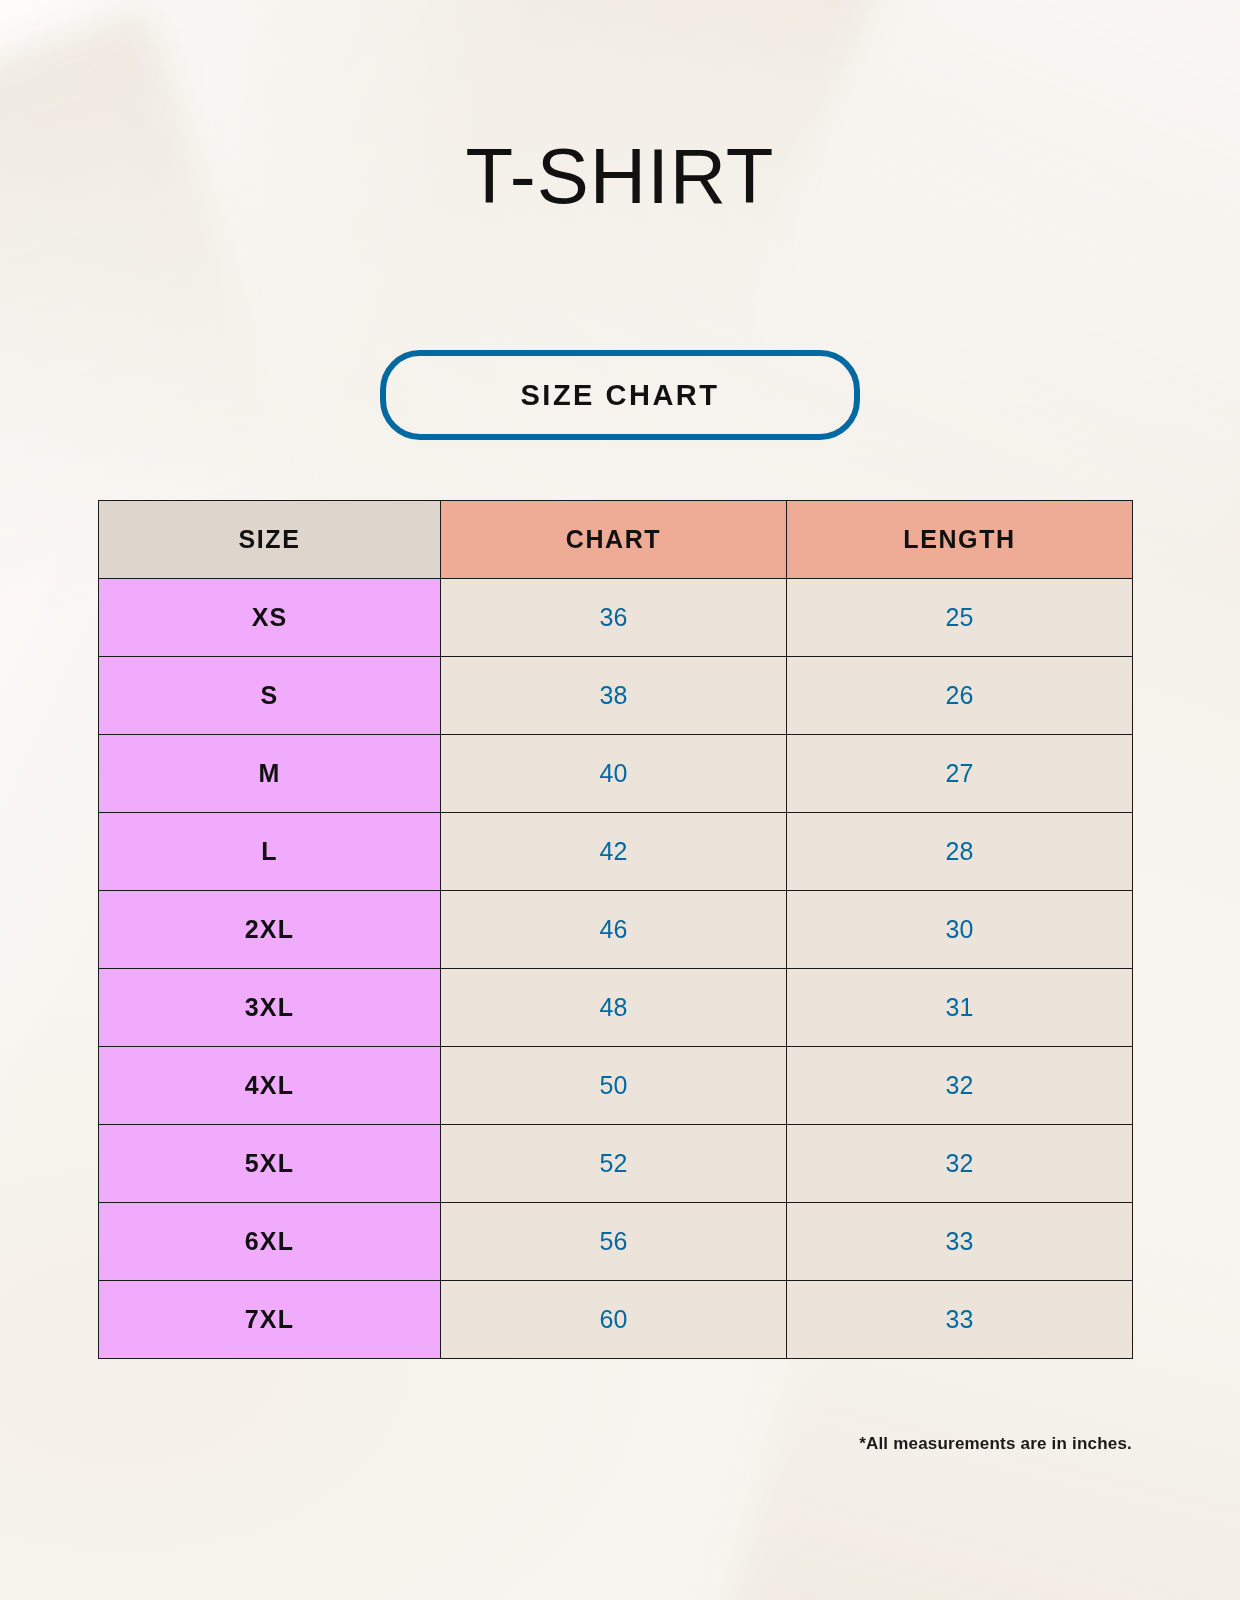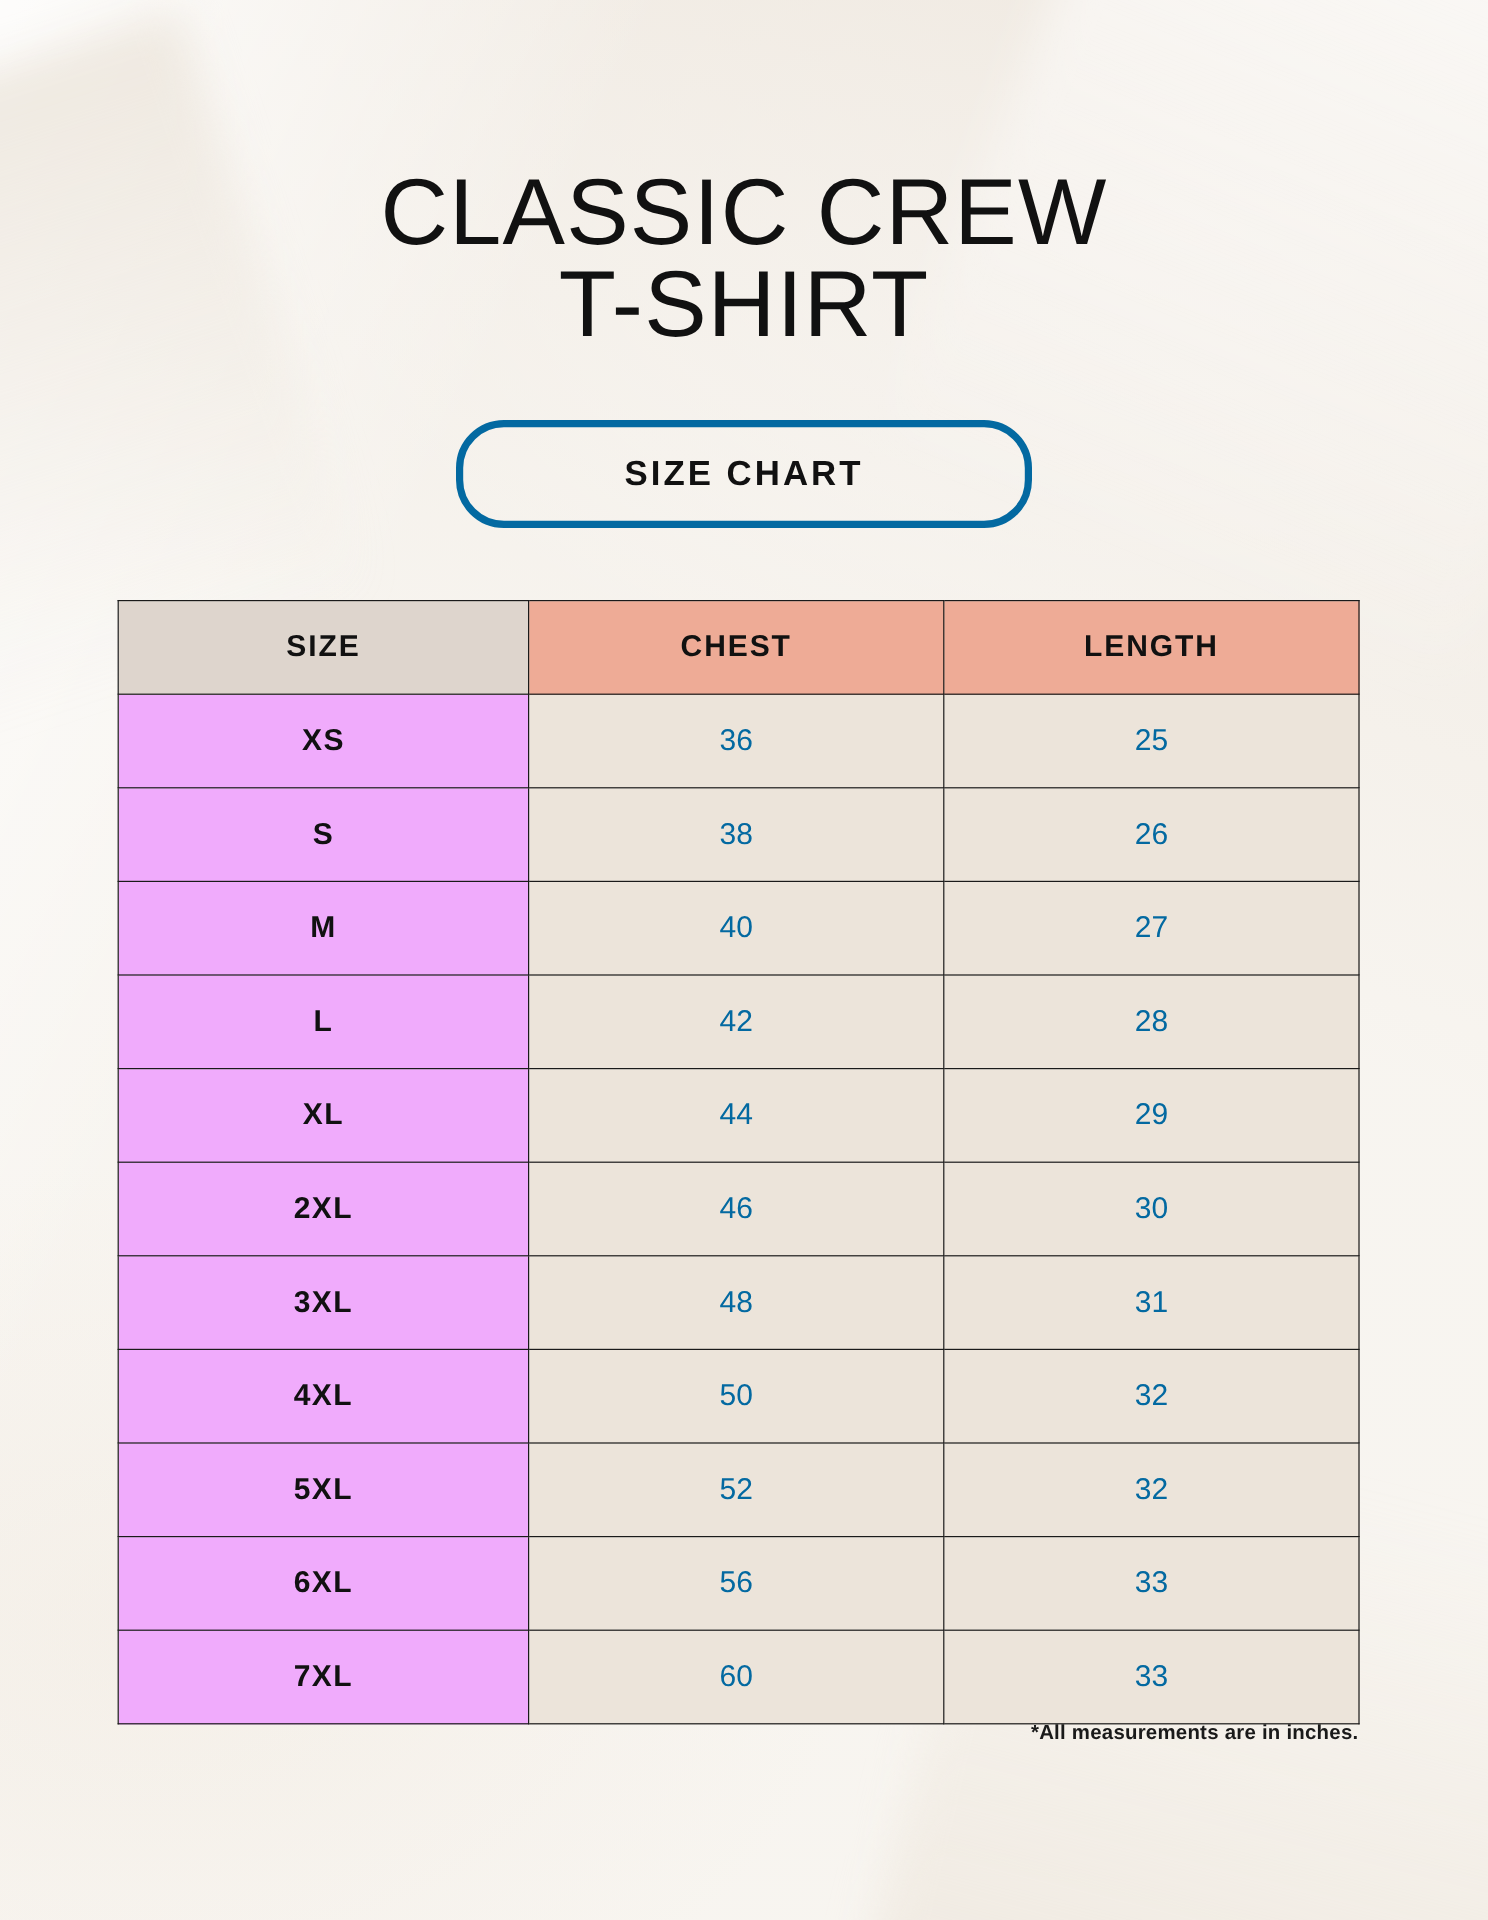--- a/index.html
+++ b/index.html
@@ -145,39 +145,38 @@
 </head>
 <body>
 
 <div class="page">
   <div class="bg-wash"></div>
   <div class="bg-streak streak-a"></div>
   <div class="bg-streak streak-b"></div>
   <div class="bg-streak streak-c"></div>
 
   <h1 class="title">
-    <span>CLASSIC CREW</span>
     <span class="line2">T-SHIRT</span>
   </h1>
 
   <div class="pill">
     <span class="pill-label">SIZE CHART</span>
   </div>
 
   <div class="table-wrap">
     <table class="size-table">
       <colgroup>
         <col class="col-size">
         <col class="col-chest">
         <col class="col-length">
       </colgroup>
       <thead>
         <tr>
           <th class="head-size">SIZE</th>
-          <th class="head-measure">CHEST</th>
+          <th class="head-measure">CHART</th>
           <th class="head-measure">LENGTH</th>
         </tr>
       </thead>
       <tbody>
         <tr>
           <td class="cell-size">XS</td>
           <td class="cell-value">36</td>
           <td class="cell-value">25</td>
         </tr>
         <tr>
@@ -189,25 +188,20 @@
           <td class="cell-size">M</td>
           <td class="cell-value">40</td>
           <td class="cell-value">27</td>
         </tr>
         <tr>
           <td class="cell-size">L</td>
           <td class="cell-value">42</td>
           <td class="cell-value">28</td>
         </tr>
         <tr>
-          <td class="cell-size">XL</td>
-          <td class="cell-value">44</td>
-          <td class="cell-value">29</td>
-        </tr>
-        <tr>
           <td class="cell-size">2XL</td>
           <td class="cell-value">46</td>
           <td class="cell-value">30</td>
         </tr>
         <tr>
           <td class="cell-size">3XL</td>
           <td class="cell-value">48</td>
           <td class="cell-value">31</td>
         </tr>
         <tr>

